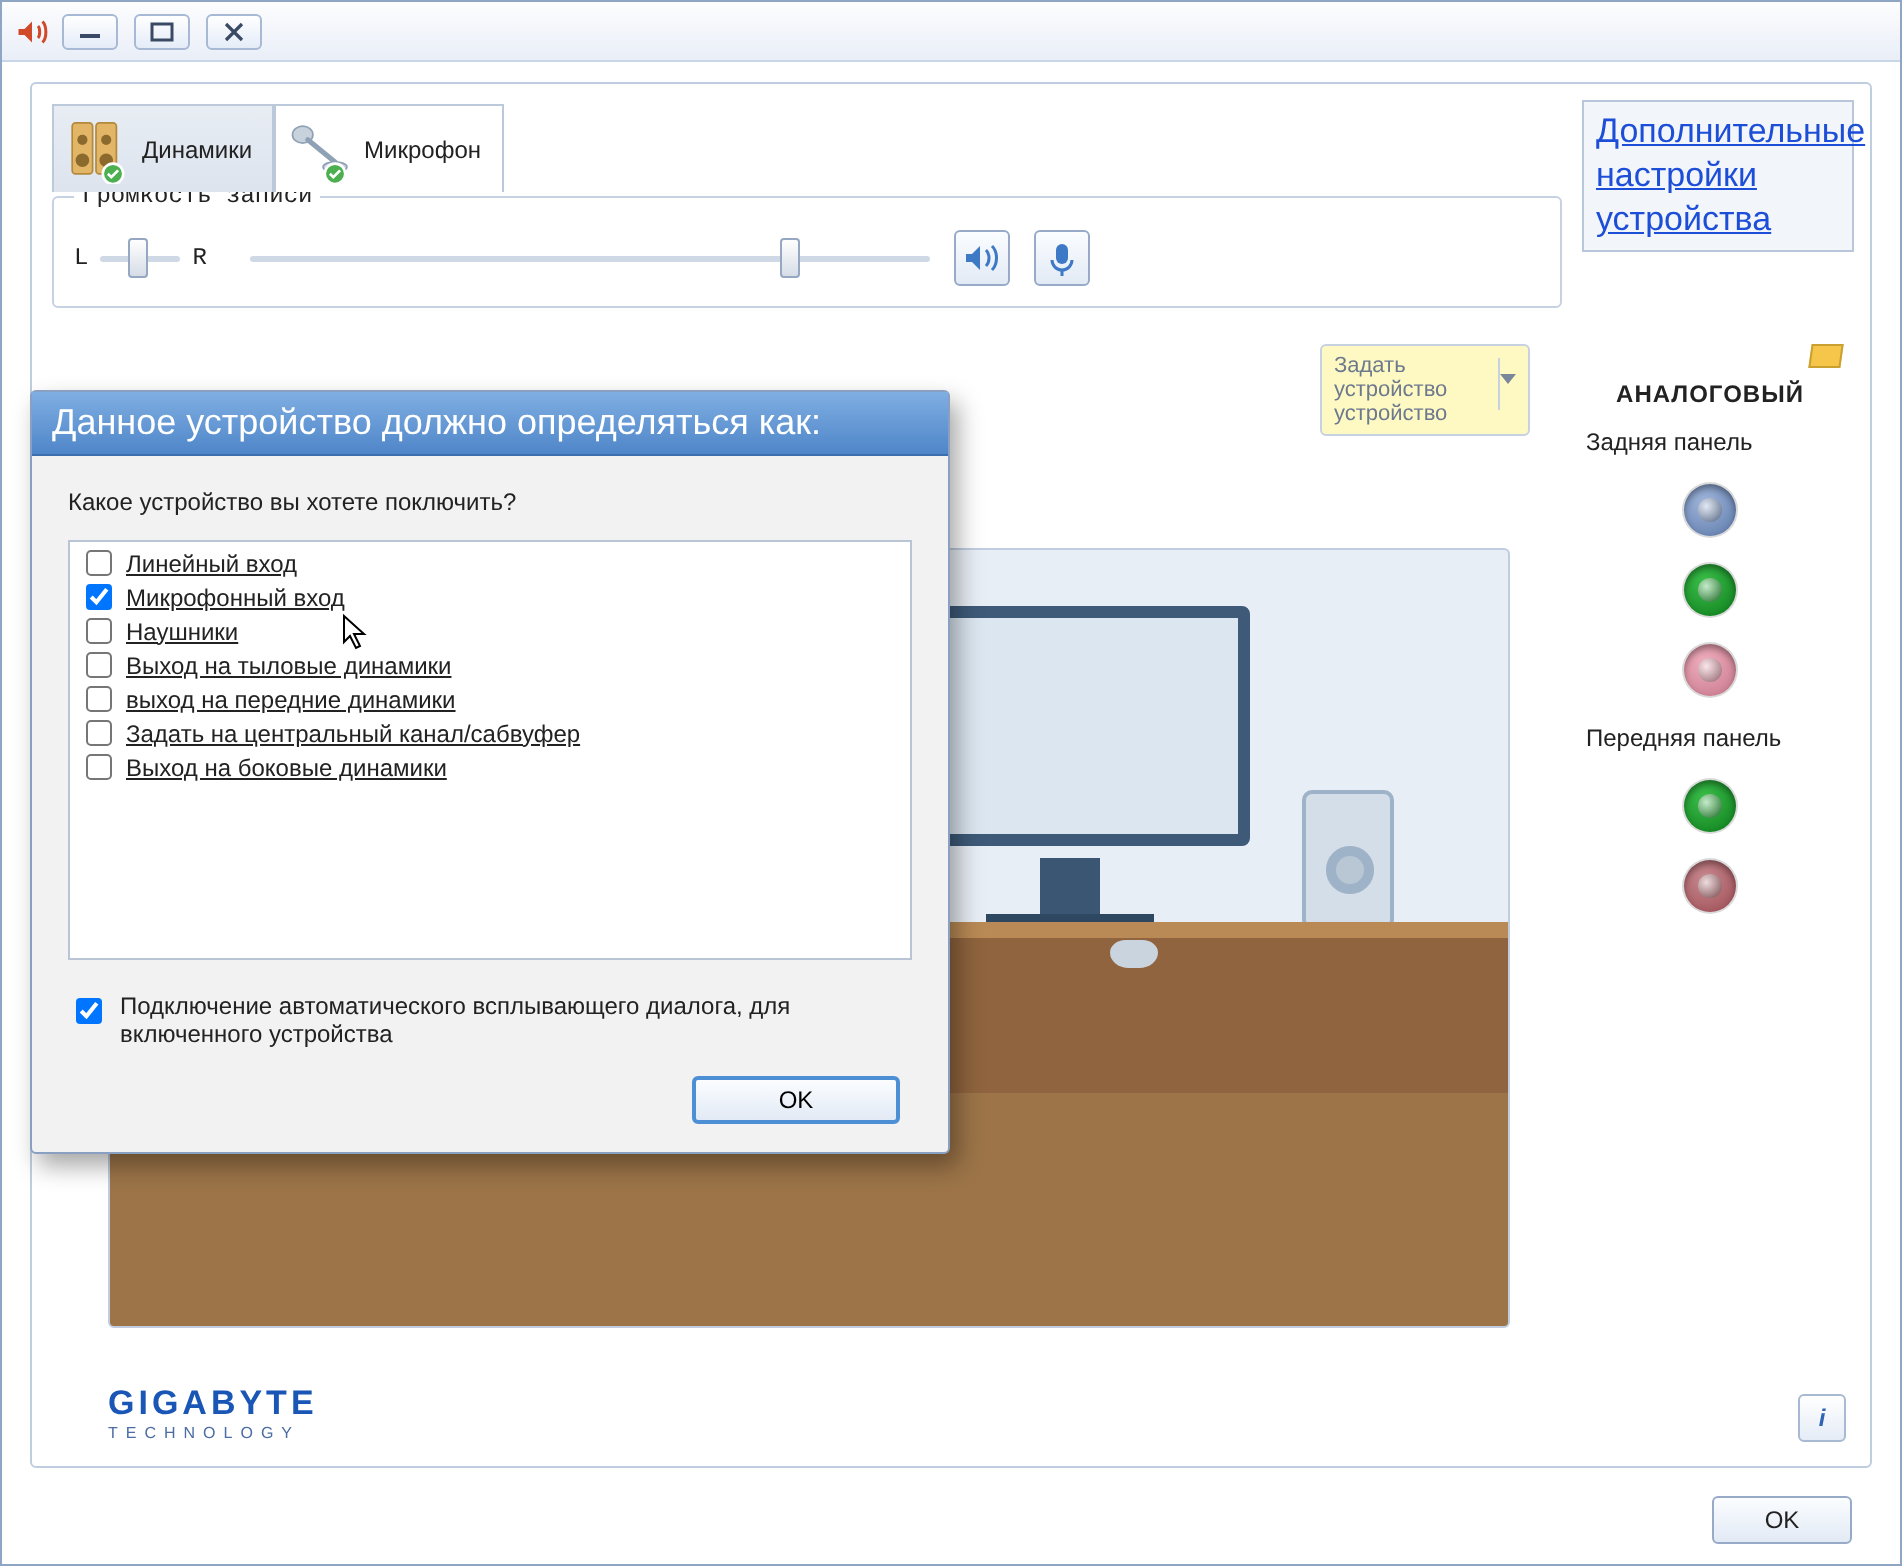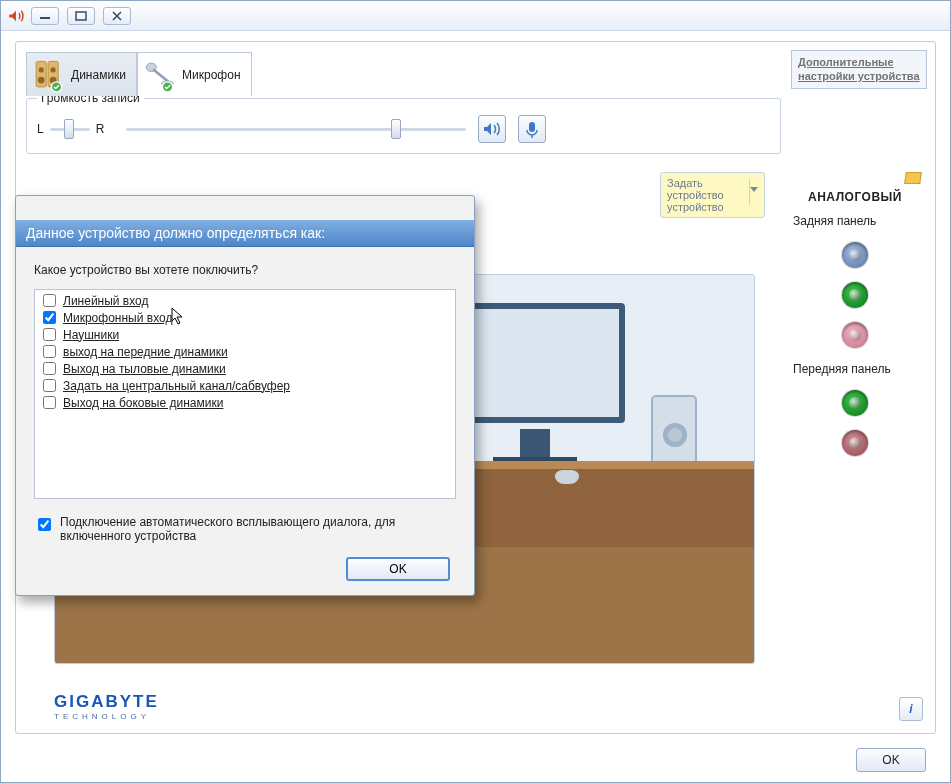--- a/index.html
+++ b/index.html
@@ -73,31 +73,32 @@
   .tab-label { font-size: 12px; }
   .right-link-panel {
     position: absolute;
     top: 8px; right: 8px;
     width: 136px;
     border: 1px solid #b7c6da;
     background: #f2f6fb;
     padding: 4px 6px;
   }
   .right-link-panel a {
-    color: #737373; text-decoration: underline; font-size: 11px;
-    font-weight: bold;
+    color: #1d4ed8; text-decoration: underline; font-size: 17px;
+    font-weight: normal;
     line-height: 1.3;
   }
   .rec-group {
     border: 1px solid #c6d1e2;
     border-radius: 3px;
     margin-top: 2px;
     padding: 16px 10px 10px 10px;
     width: 755px;
     position: relative;
+    font-family: Liberation Mono, monospace;
   }
   .rec-group-title {
     position: absolute;
     top: -8px; left: 10px;
     background: #fff;
     padding: 0 4px;
     font-size: 12px;
   }
   .rec-row {
     display: flex;
@@ -269,23 +270,22 @@
     border: 1px solid #8aa0c2;
     border-radius: 3px;
     box-shadow: 4px 6px 12px rgba(0,0,0,0.35);
     background: #f2f2f2;
     z-index: 10;
   }
   .dlg-title {
     background: linear-gradient(#7faee2, #4f86c9);
     color: #fff;
     padding: 5px 10px;
-    font-size: 14px;
+    font-size: 18px;
     border-bottom: 1px solid #3b6fae;
-    margin-top: 24px;
   }
   .dlg-body { padding: 16px 18px 14px 18px; }
   .dlg-q { margin-bottom: 12px; }
   .dlg-list {
     background: #fff;
     border: 1px solid #b9c4d4;
     height: 210px;
     overflow: auto;
     padding: 2px 4px;
   }
@@ -458,25 +458,25 @@
           <label>
             <input type="checkbox" checked="" style="">
             <span>Микрофонный вход</span>
           </label>
           <label>
             <input type="checkbox" style="">
             <span>Наушники</span>
           </label>
           <label>
             <input type="checkbox" style="">
+            <span>Выход на тыловые динамики</span>
+          </label>
+          <label>
+            <input type="checkbox" style="">
             <span>выход на передние динамики</span>
-          </label>
-          <label>
-            <input type="checkbox" style="">
-            <span>Выход на тыловые динамики</span>
           </label>
           <label>
             <input type="checkbox" style="">
             <span>Задать на центральный канал/сабвуфер</span>
           </label>
           <label>
             <input type="checkbox" style="">
             <span>Выход на боковые динамики</span>
           </label>
         </div>

